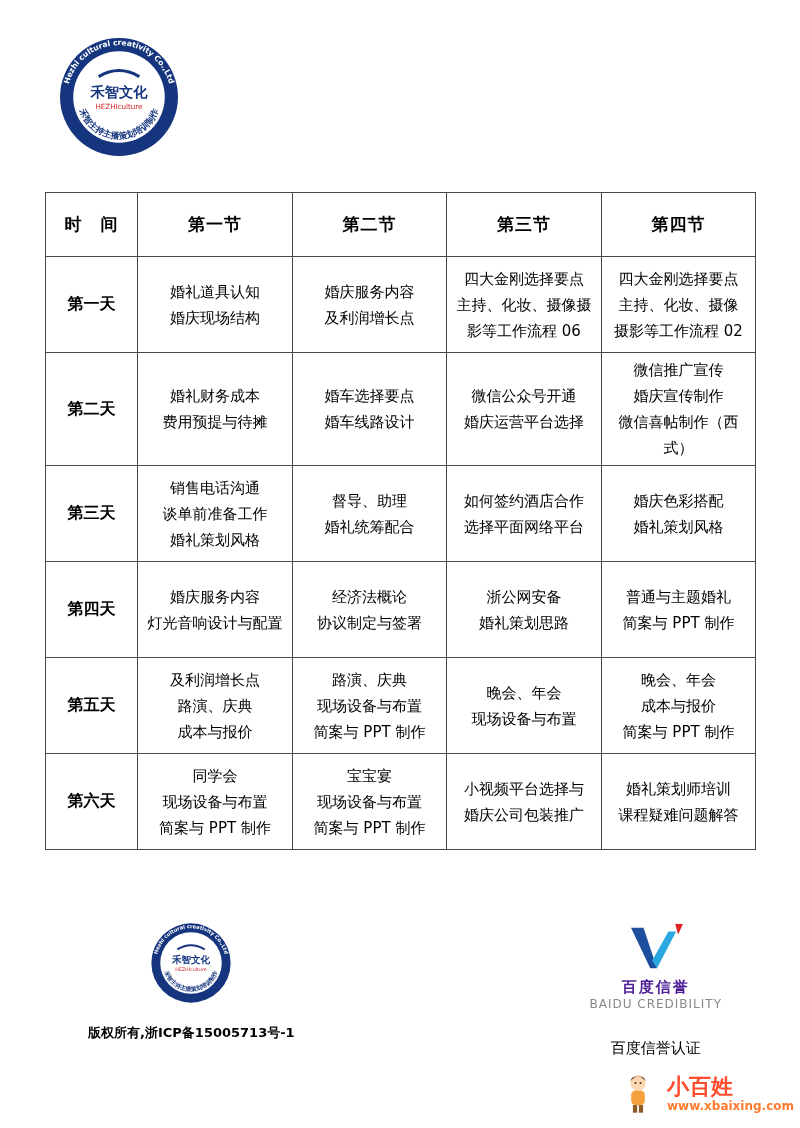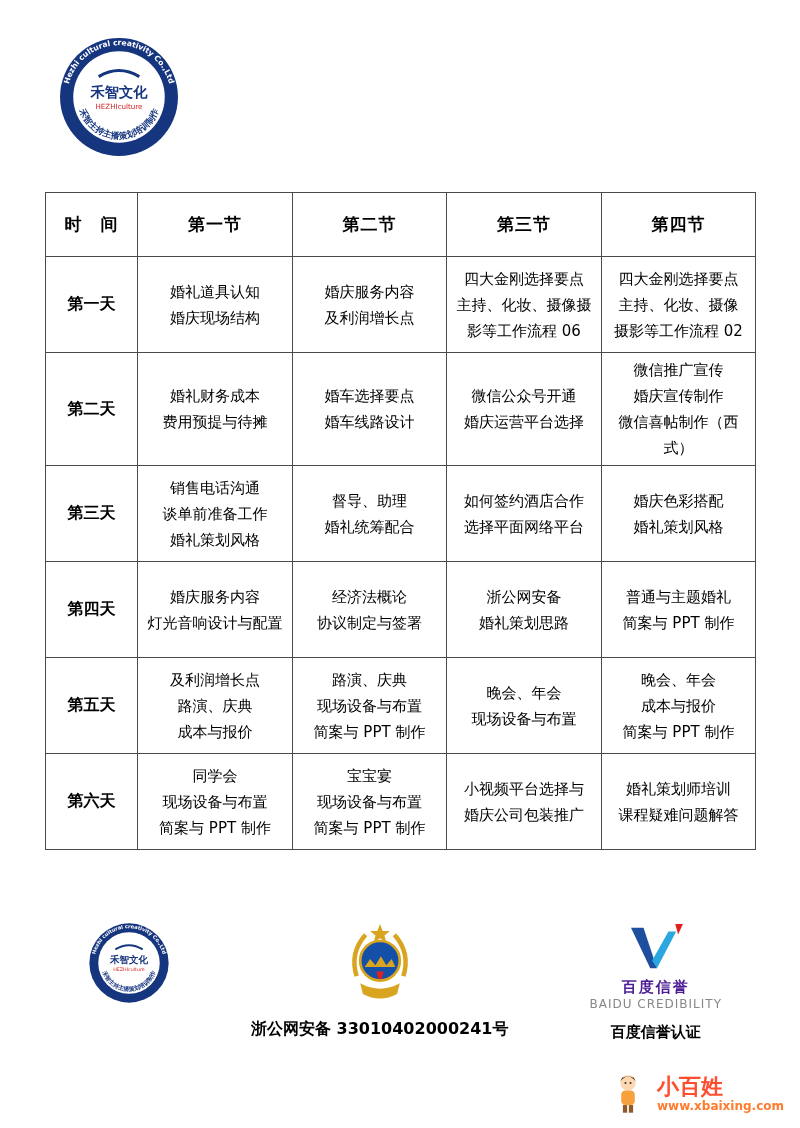--- a/index.html
+++ b/index.html
@@ -51,25 +51,25 @@
   .footer {
     position: absolute; top: 922px; left: 0; width: 800px;
     display: flex; justify-content: space-between; align-items: flex-start;
     padding: 0 78px 0 88px;
   }
   .footer-col { display: flex; flex-direction: column; align-items: center; }
   .icp-text { margin-top: 20px; font-size: 13px; font-weight: bold; }
   .police-text { margin-top: 14px; font-size: 16px; font-weight: bold; }
   .baidu-cn { margin-top: 6px; font-size: 15px; font-weight: bold; color: #4c1d95; letter-spacing: 2px; }
   .baidu-en { font-size: 12px; color: #888; letter-spacing: 1px; }
-  .baidu-cert { margin-top: 12px; font-size: 15px; font-weight: bold; }
+  .baidu-cert { margin-top: 28px; font-size: 15px; font-weight: normal; }
 
   
   .watermark {
-    position: absolute; right: 16px; top: 1072px;
+    position: absolute; right: 6px; top: 1072px;
     display: flex; align-items: center; gap: 12px;
   }
   .wm-name { font-size: 22px; font-weight: bold; color: #ff4d2e; line-height: 24px; }
   .wm-url  { font-size: 12px; font-weight: bold; color: #ff7b2e; text-align: center; }
 </style>
 </head>
 <body>
 
 <div class="header">
   <div class="logo-wrap">
@@ -250,34 +250,23 @@
       <text font-size="7.5" fill="#ffffff" font-weight="bold">
         <textPath href="#topArc2" startOffset="50%" text-anchor="middle">Hezhi cultural creativity Co.,Ltd</textPath>
       </text>
       <text font-size="8.5" fill="#16357f" font-weight="bold">
         <textPath href="#botArc2" startOffset="50%" text-anchor="middle">禾智主持主播策划培训制作</textPath>
       </text>
       <path d="M 40,40 Q 60,28 80,40" stroke="#16357f" stroke-width="3" fill="none"></path>
       <text x="60" y="60" text-anchor="middle" font-size="14" font-weight="bold" fill="#16357f">禾智文化</text>
       <text x="60" y="72" text-anchor="middle" font-size="7" fill="#d22020">HEZHIculture</text>
     </svg>
-  </div>
-
-  <div class="footer-col">
-    <svg viewBox="0 0 80 92" width="72" height="83">
-      <path d="M 14,60 Q 6,34 24,14" stroke="#d9a520" stroke-width="5" fill="none"></path>
-      <path d="M 66,60 Q 74,34 56,14" stroke="#d9a520" stroke-width="5" fill="none"></path>
-      <polygon points="40,2 43,10 51,10 45,15 47,23 40,18 33,23 35,15 29,10 37,10" fill="#d9a520"></polygon>
-      <circle cx="40" cy="43" r="22" fill="#1550a8" stroke="#d9a520" stroke-width="3"></circle>
-      <path d="M 23,50 L 29,41 L 35,48 L 41,38 L 47,48 L 53,41 L 57,50 Z" fill="#d9a520"></path>
-      <path d="M 18,68 Q 40,80 62,68 L 59,80 Q 40,90 21,80 Z" fill="#d9a520"></path>
-      <polygon points="36,55 44,55 42,63 38,63" fill="#e02020"></polygon>
-    </svg>
-    <div class="police-text">浙公网安备 33010402000241号</div>
-  </div>
+    <div class="icp-text">版权所有,浙ICP备15005713号-1</div>
+  </div>
+
 
   <div class="footer-col">
     <svg viewBox="0 0 60 52" width="58" height="50">
       <polygon points="4,6 17,6 31,48 24,48" fill="#1e4f9e"></polygon>
       <polygon points="31,48 51,10 43,10 26,40" fill="#2aa7e0"></polygon>
       <polygon points="50,2 58,2 53,13" fill="#e02020"></polygon>
     </svg>
     <div class="baidu-cn">百度信誉</div>
     <div class="baidu-en">BAIDU CREDIBILITY</div>
     <div class="baidu-cert">百度信誉认证</div>

